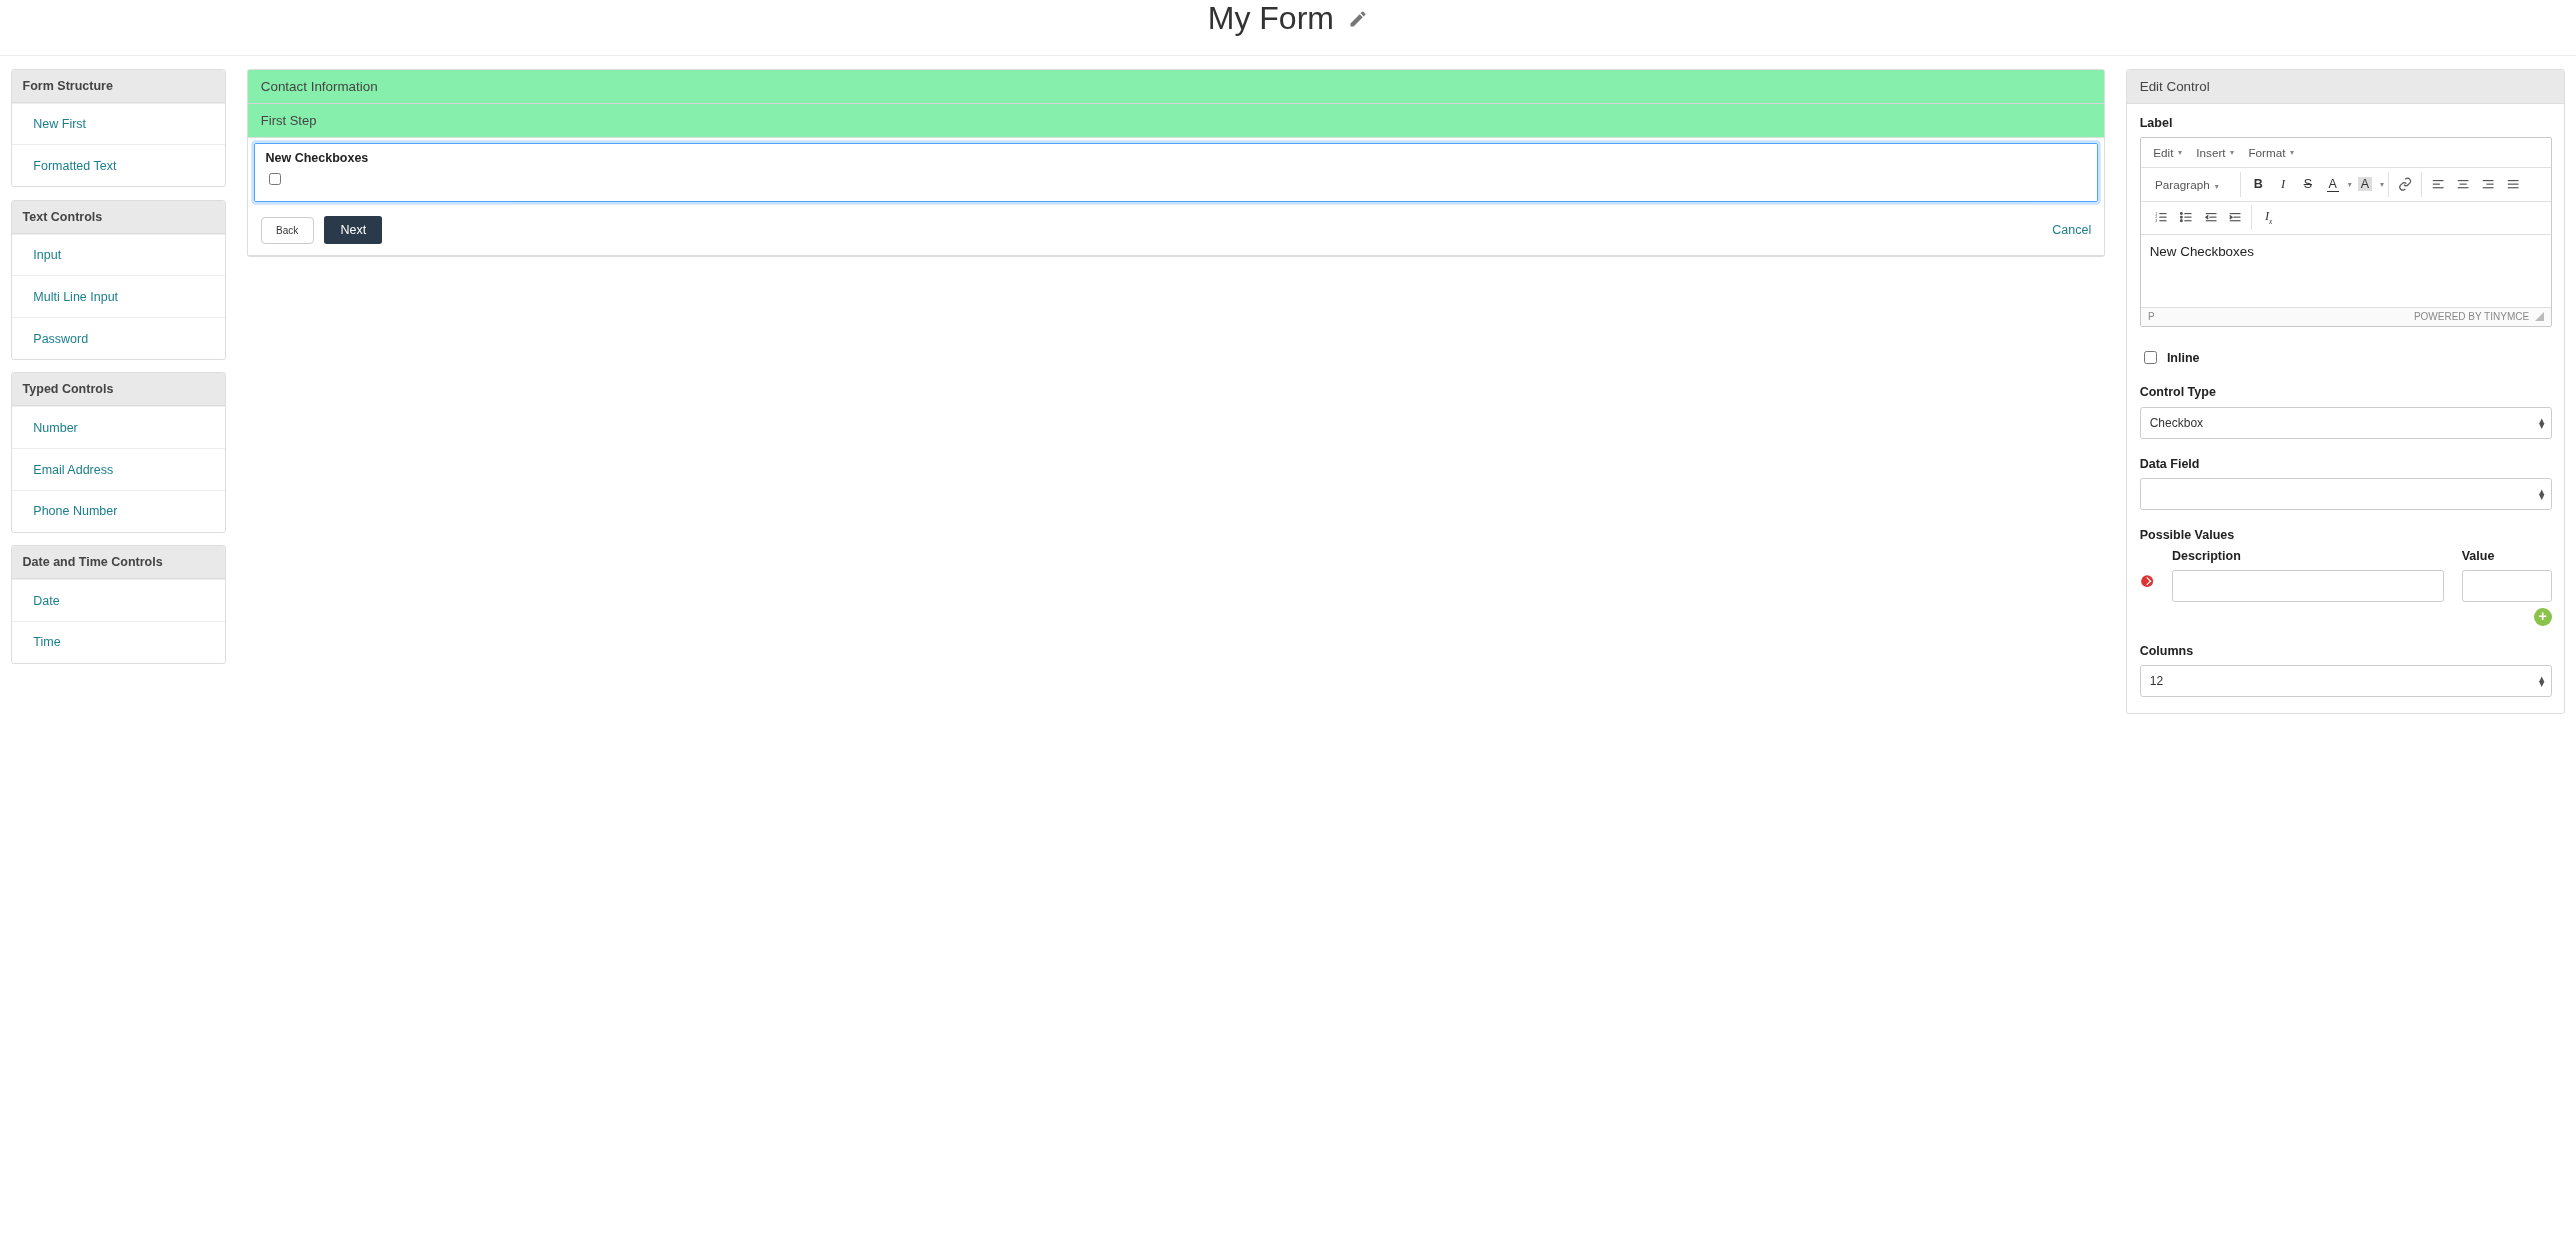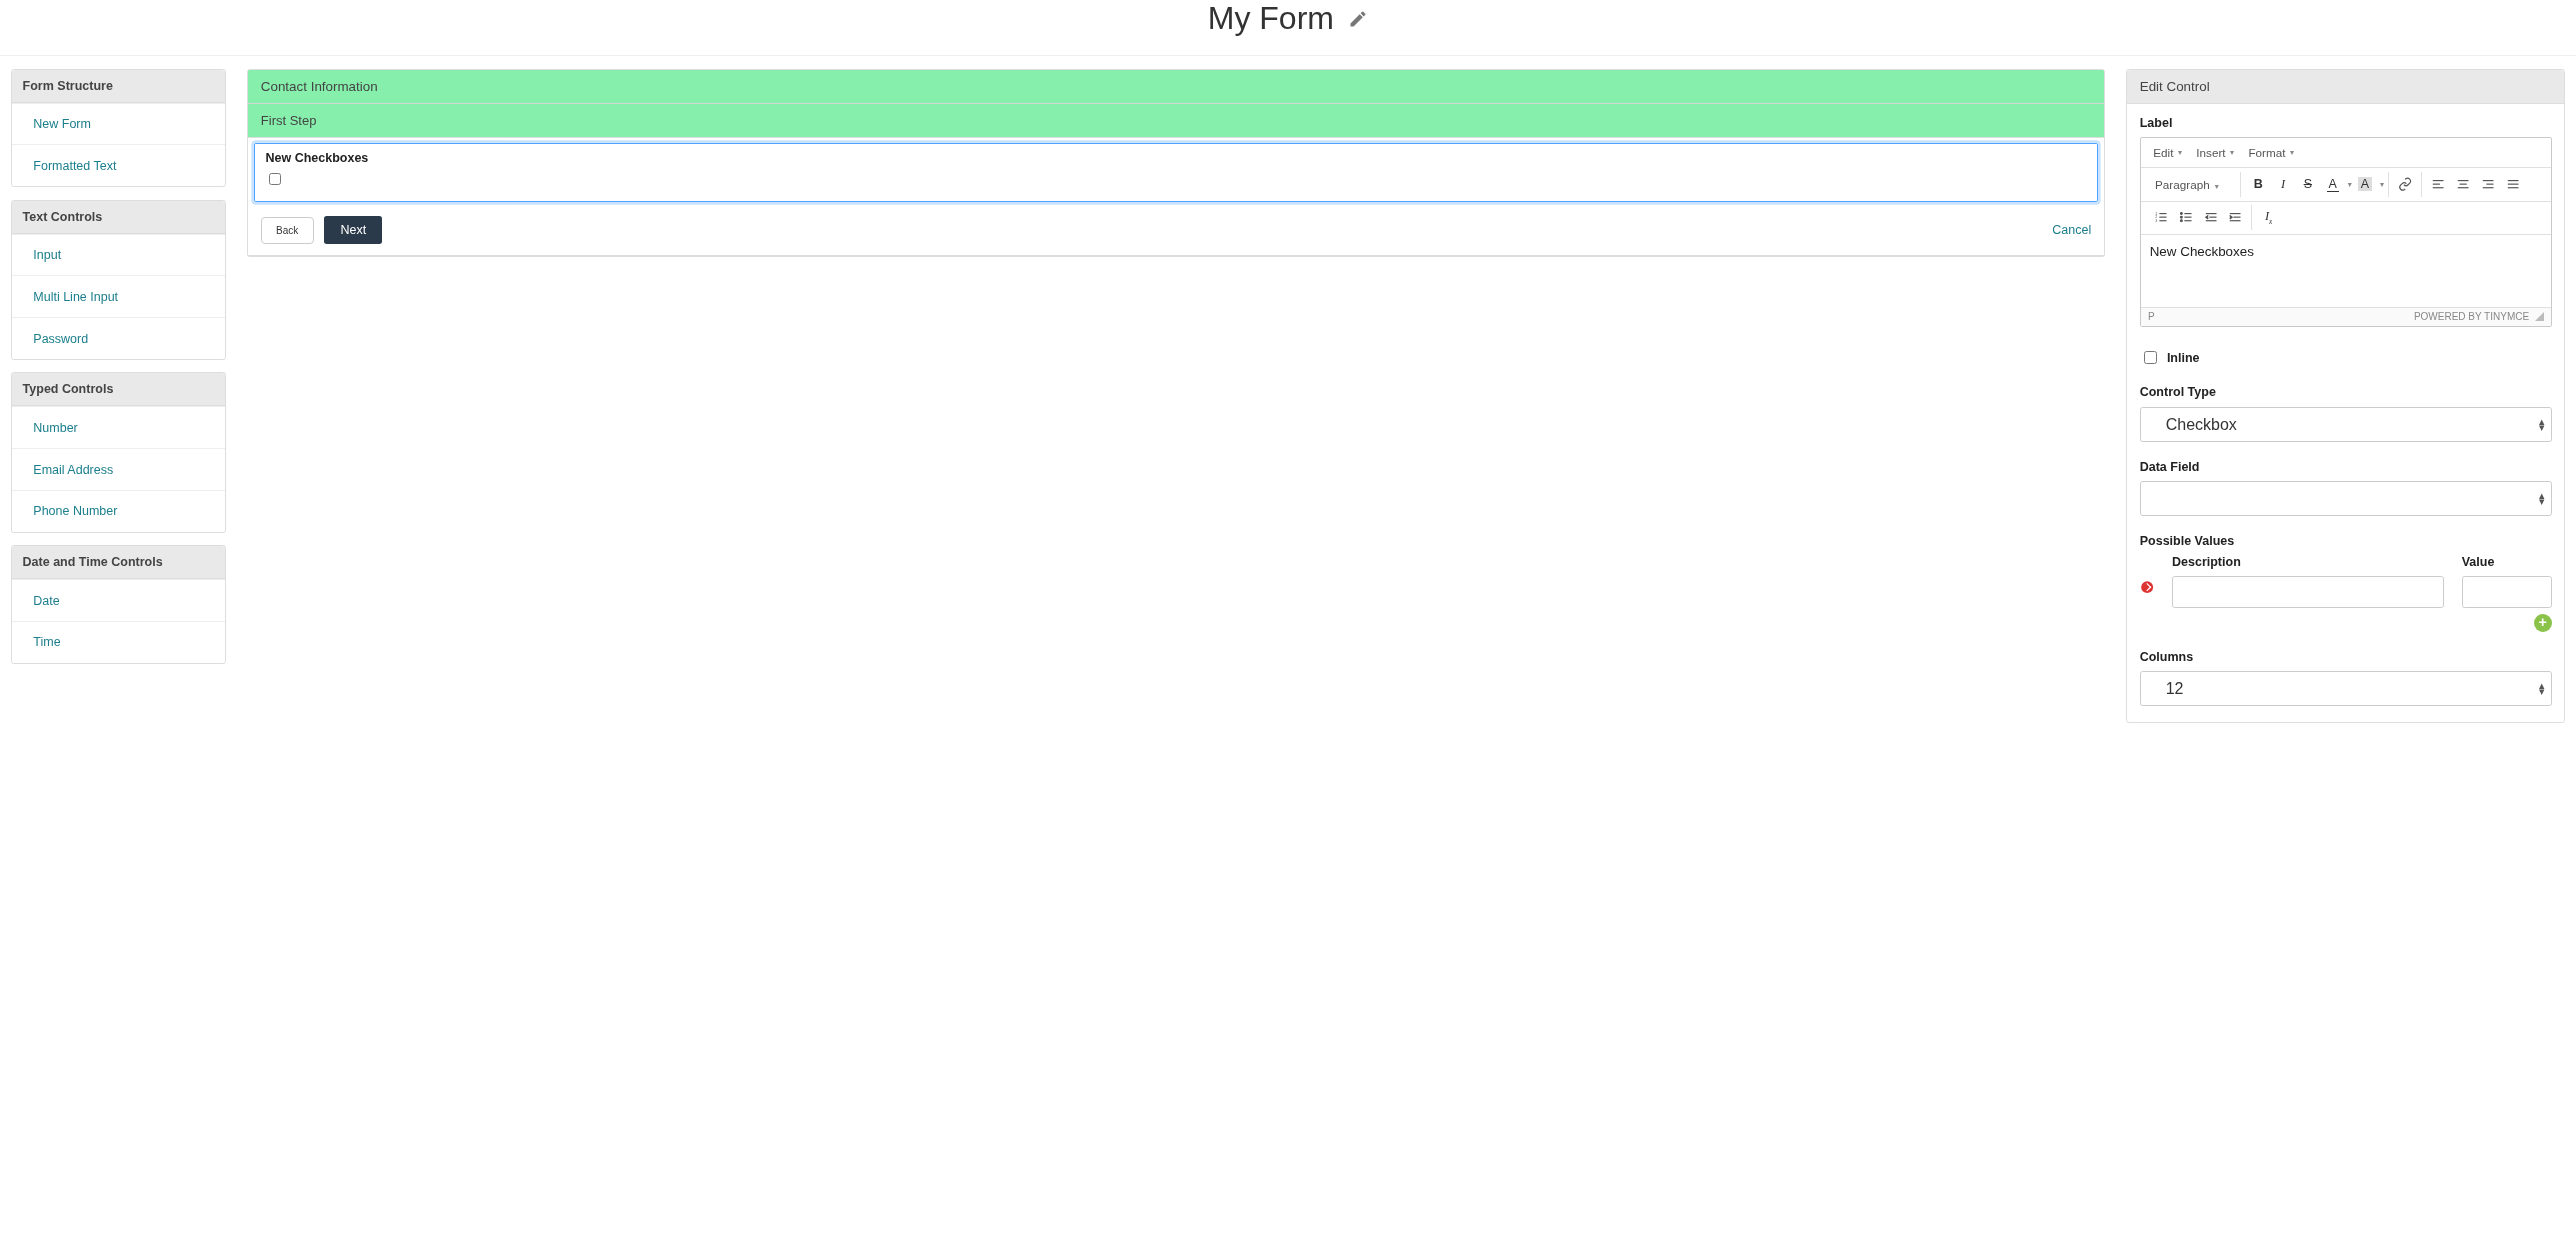--- a/index.html
+++ b/index.html
@@ -163,22 +163,22 @@
     width:0;height:0;border-style:solid;border-width:0 0 9px 9px;
     border-color:transparent transparent #bbb transparent;
   }
 
   .inline-check { display:flex; align-items:center; gap:7.2px; margin-bottom:18px; }
   .inline-check label { font-weight:700; color:#222; }
 
   .form-group { margin-bottom:18px; }
   .select-wrap { position:relative; }
   .select {
-    width:100%; border:0.9px solid #ccc; border-radius:2.7px; padding:8px 27px 8px 25px;
-    font-size:16px; background:#fff; appearance:none; color:#333;
+    width:100%; border:0.9px solid #ccc; border-radius:2.7px; padding:8px 27px 8px 9px;
+    font-size:12px; background:#fff; appearance:none; color:#333;
   }
   .select-caret {
     position:absolute; right:7.2px; top:50%; transform:translateY(-50%);
     font-size:10.8px; color:#555; pointer-events:none;
     display:flex; flex-direction:column; line-height:5.4px;
   }
 
   .pv-row { display:flex; gap:18px; align-items:flex-start; }
   .pv-remove {
     width:14.3px;height:14.3px; flex:0 0 14.3px; margin-top:25px;
@@ -209,21 +209,21 @@
       <path d="M3 17.25V21h3.75l11-11.03-3.75-3.75L3 17.25zM20.71 7.04a1 1 0 0 0 0-1.41l-2.34-2.34a1 1 0 0 0-1.41 0l-1.83 1.83 3.75 3.75 1.83-1.83z"></path>
     </svg>
 </div>
 
 <div class="layout">
 
   <div class="col-left">
 
     <div class="panel">
       <div class="panel-header">Form Structure</div>
-      <div class="panel-item">New Form</div>
+      <div class="panel-item">New First</div>
       <div class="panel-item">Formatted Text</div>
     </div>
 
     <div class="panel">
       <div class="panel-header">Text Controls</div>
       <div class="panel-item">Input</div>
       <div class="panel-item">Multi Line Input</div>
       <div class="panel-item">Password</div>
     </div>
 

